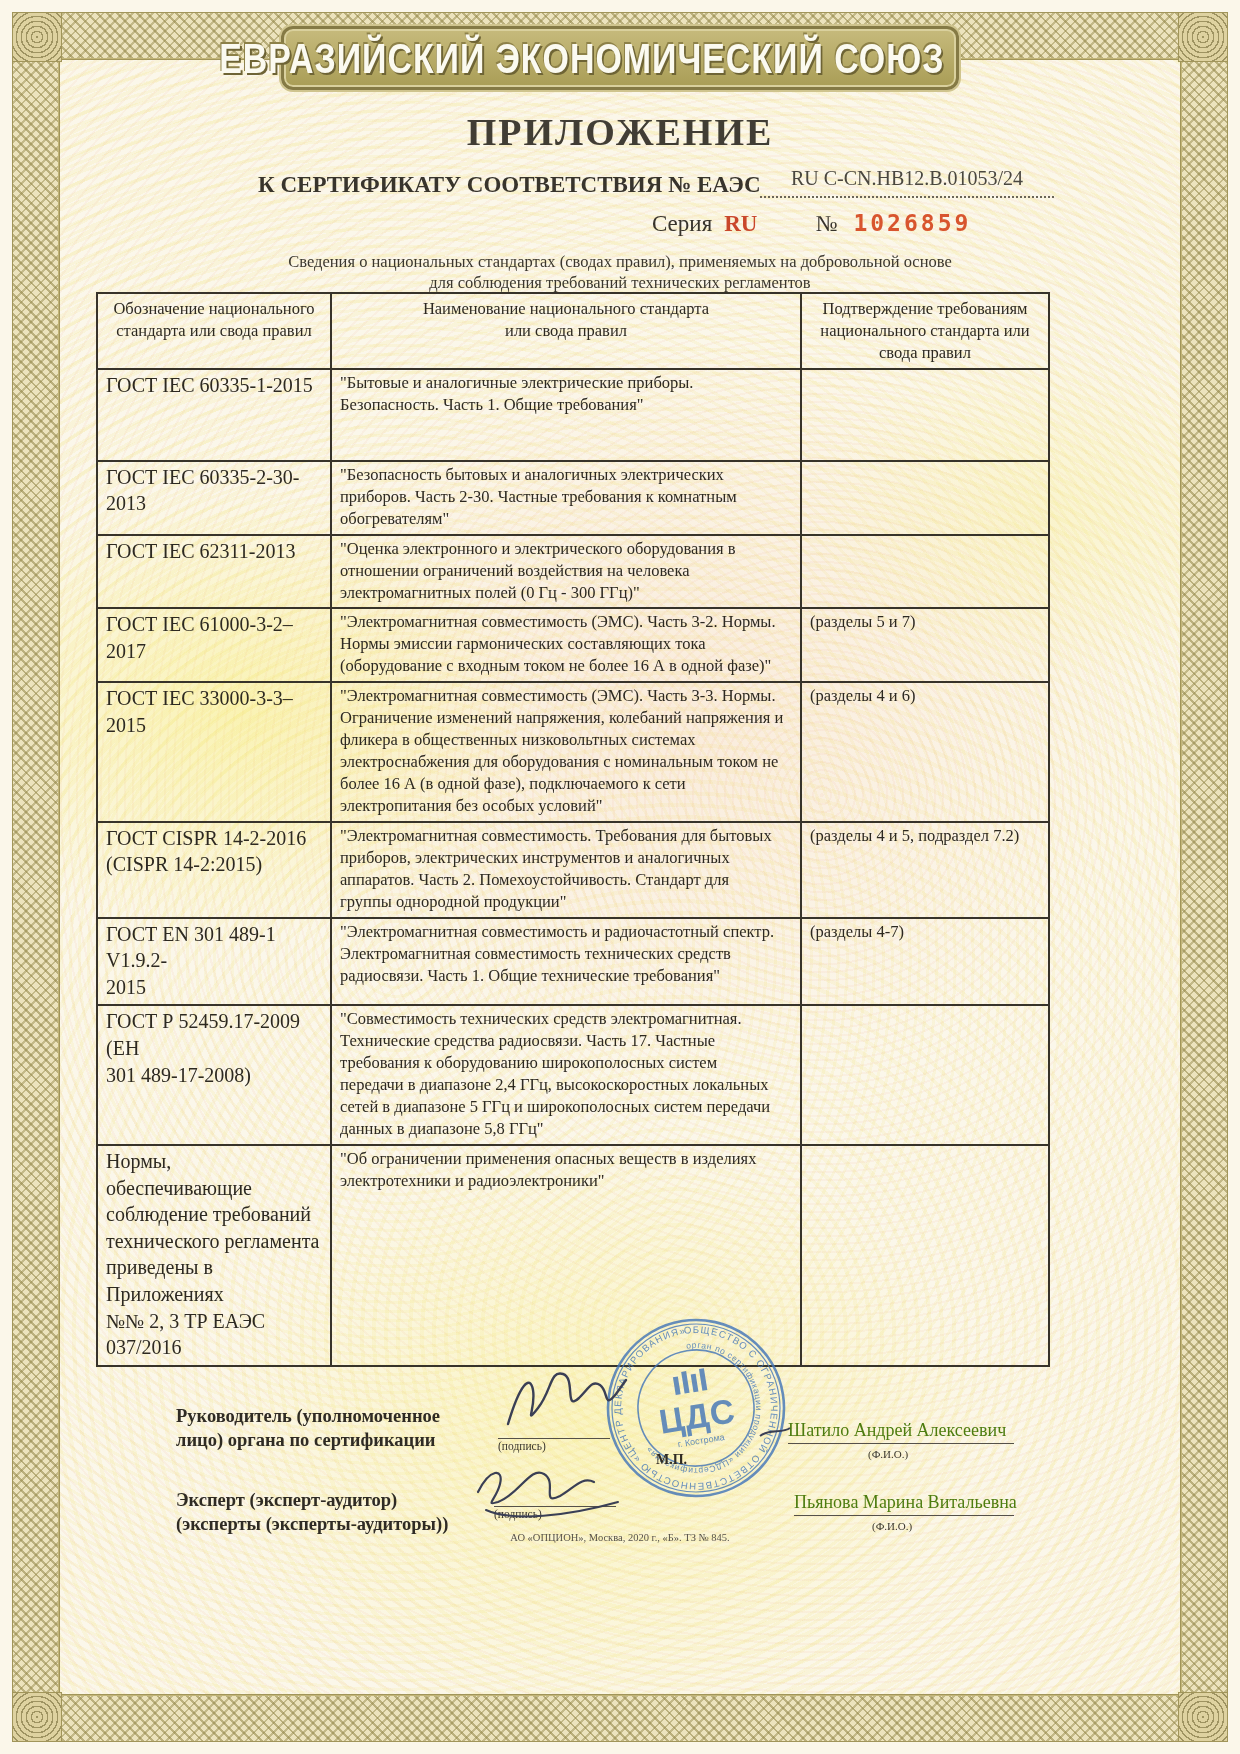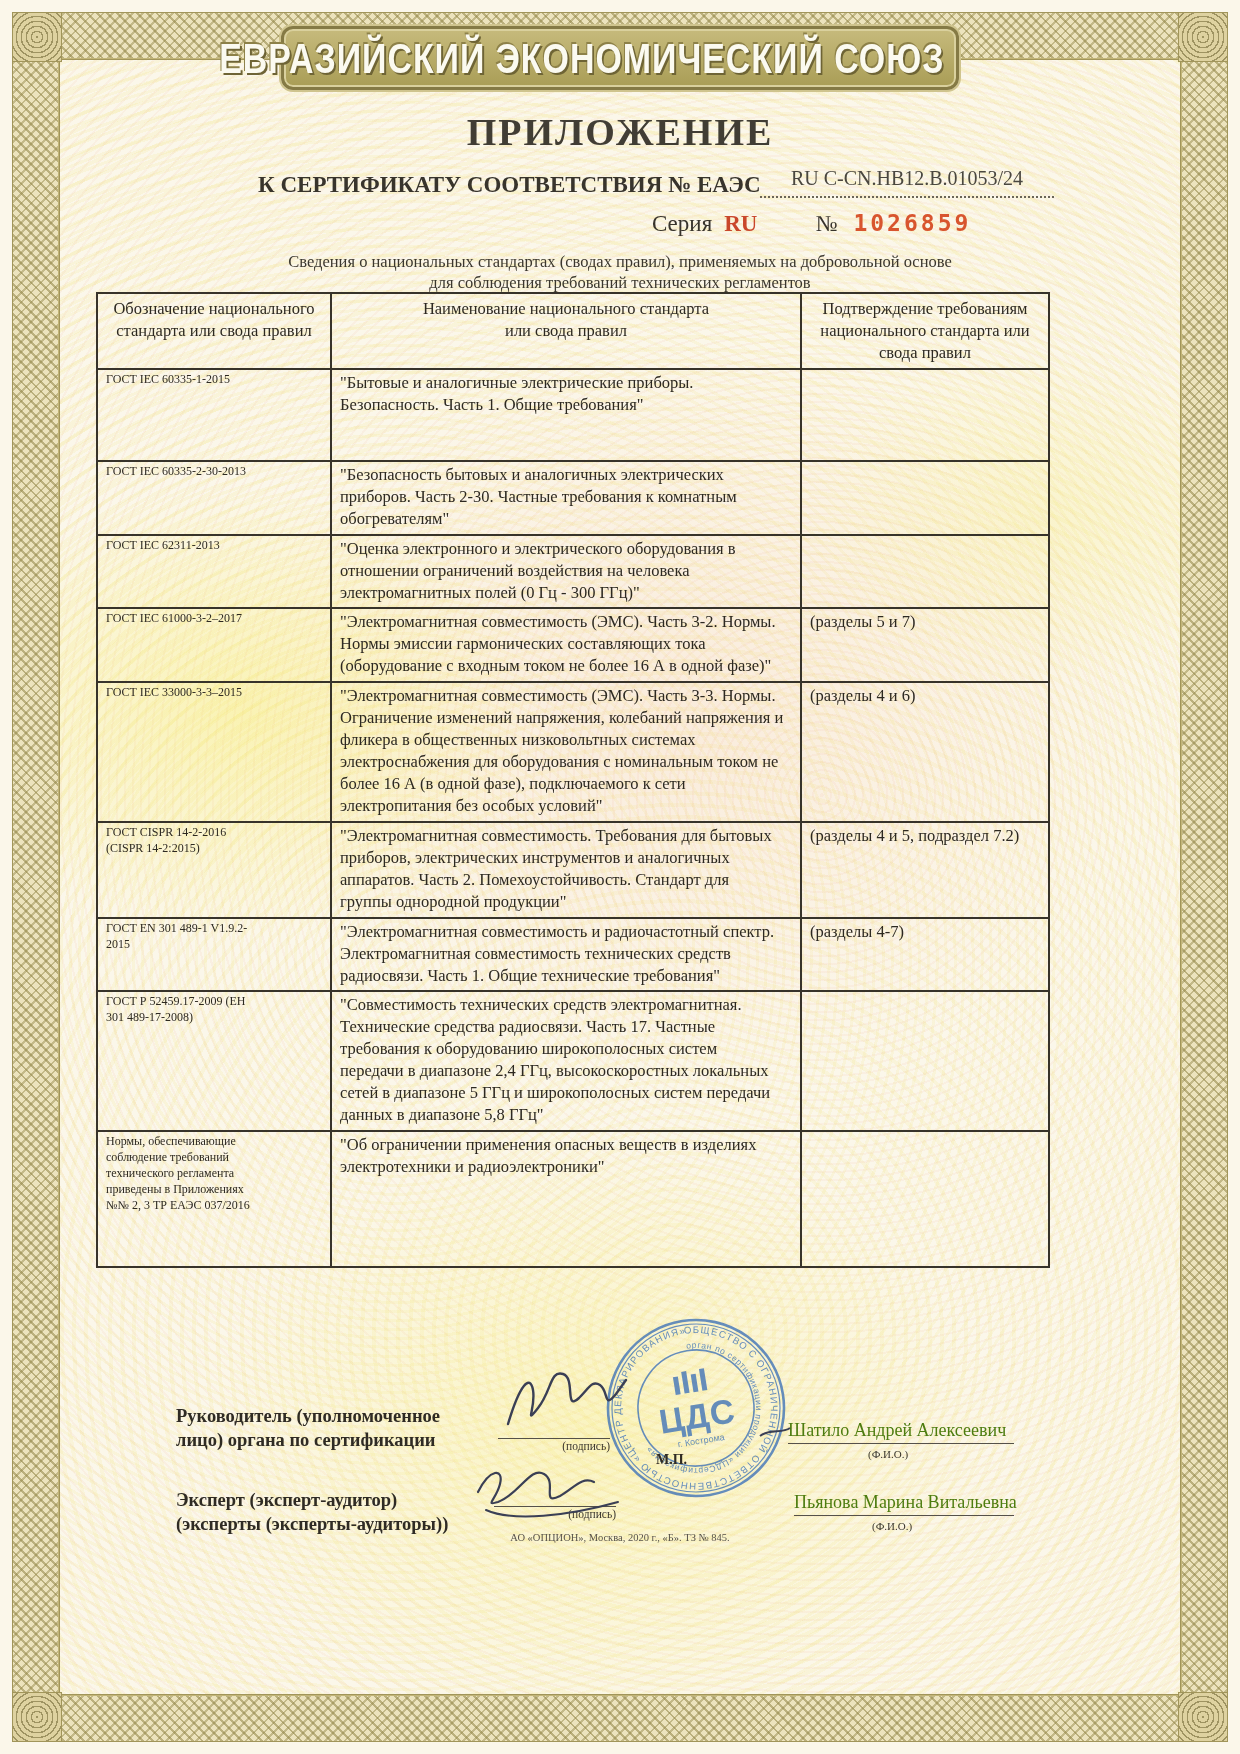--- a/index.html
+++ b/index.html
@@ -72,35 +72,35 @@
   .intro { position:absolute; top:251px; left:0; right:0; z-index:3;
     text-align:center; font-size:16.5px; line-height:1.28; color:#3b372e; white-space:pre-line; }
 
   
   .std-table { position:absolute; top:292px; left:96px; z-index:3;
     width:952px; border-collapse:collapse; table-layout:fixed;
     font-size:16.5px; line-height:1.33; color:#2d2921; }
   .std-table th, .std-table td { border:2px solid #37332a; vertical-align:top;
     padding:2px 8px 4px 8px; white-space:pre-line; }
   .std-table th { font-weight:normal; text-align:center; padding-top:4px;border-radius:29px; }
-  .cell-designation { font-size:12px; }
+  .cell-designation { font-size:20px; }
   .cell-confirmation { font-size:16.5px; }
   .trow-0 td { height:84px; }
   .trow-9 td { height:128px; }
 
   
   .role-head { position:absolute; left:176px; top:1404px; z-index:4;
     font-size:18.5px; font-weight:bold; line-height:1.32; white-space:pre-line; }
   .role-expert { position:absolute; left:176px; top:1488px; z-index:4;
     font-size:18.5px; font-weight:bold; line-height:1.32; white-space:pre-line; }
   .sig-svg { position:absolute; z-index:5; }
   .sig1 { left:500px; top:1362px; }
   .sig2 { left:468px; top:1458px; }
   .sig-caption { position:absolute; z-index:4; font-size:11.5px; color:#3b372e;
-    border-top:1px solid #55514a; text-align:right; padding-top:1px; }
+    border-top:1px solid #55514a; text-align:left; padding-top:1px; }
   .sig-caption-1 { left:498px; top:1438px; width:112px; }
   .sig-caption-2 { left:494px; top:1506px; width:122px; }
   .mp-label { position:absolute; left:656px; top:1452px; z-index:6;
     font-size:14px; font-weight:bold; color:#2f2b24; }
   .fio-name { position:absolute; z-index:4; font-size:18px; color:#4d7c0f;
     border-bottom:1px solid #55514a; padding-bottom:2px; white-space:nowrap; }
   .fio-name-1 { left:788px; top:1420px; width:226px; }
   .fio-name-2 { left:794px; top:1492px; width:220px; }
   .fio-caption { position:absolute; z-index:4; font-size:11px; color:#3b372e; }
   .fio-caption-1 { left:868px; top:1448px; }

